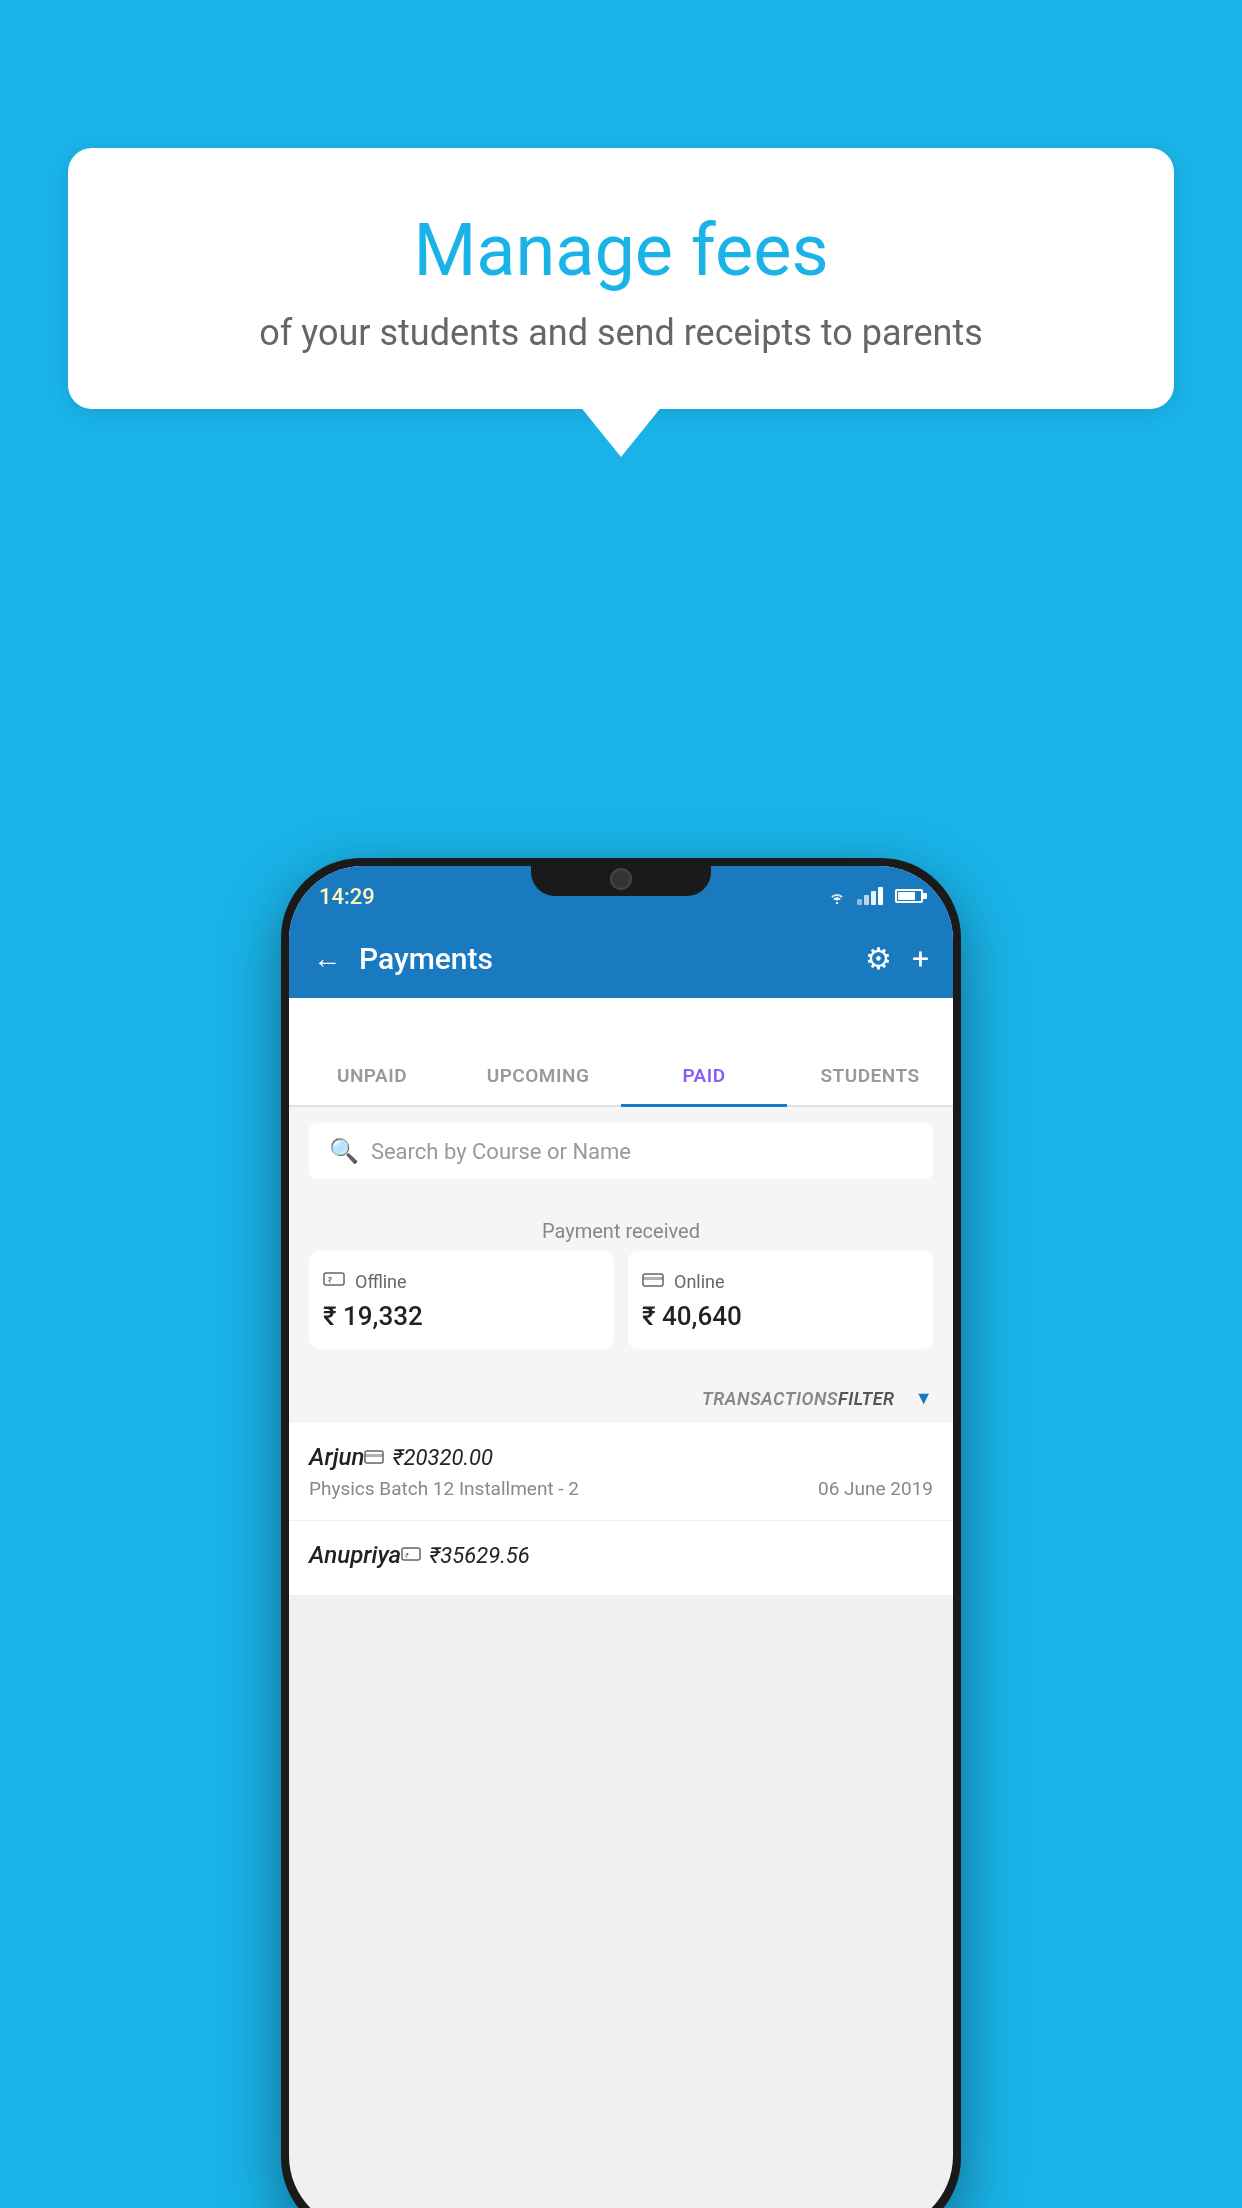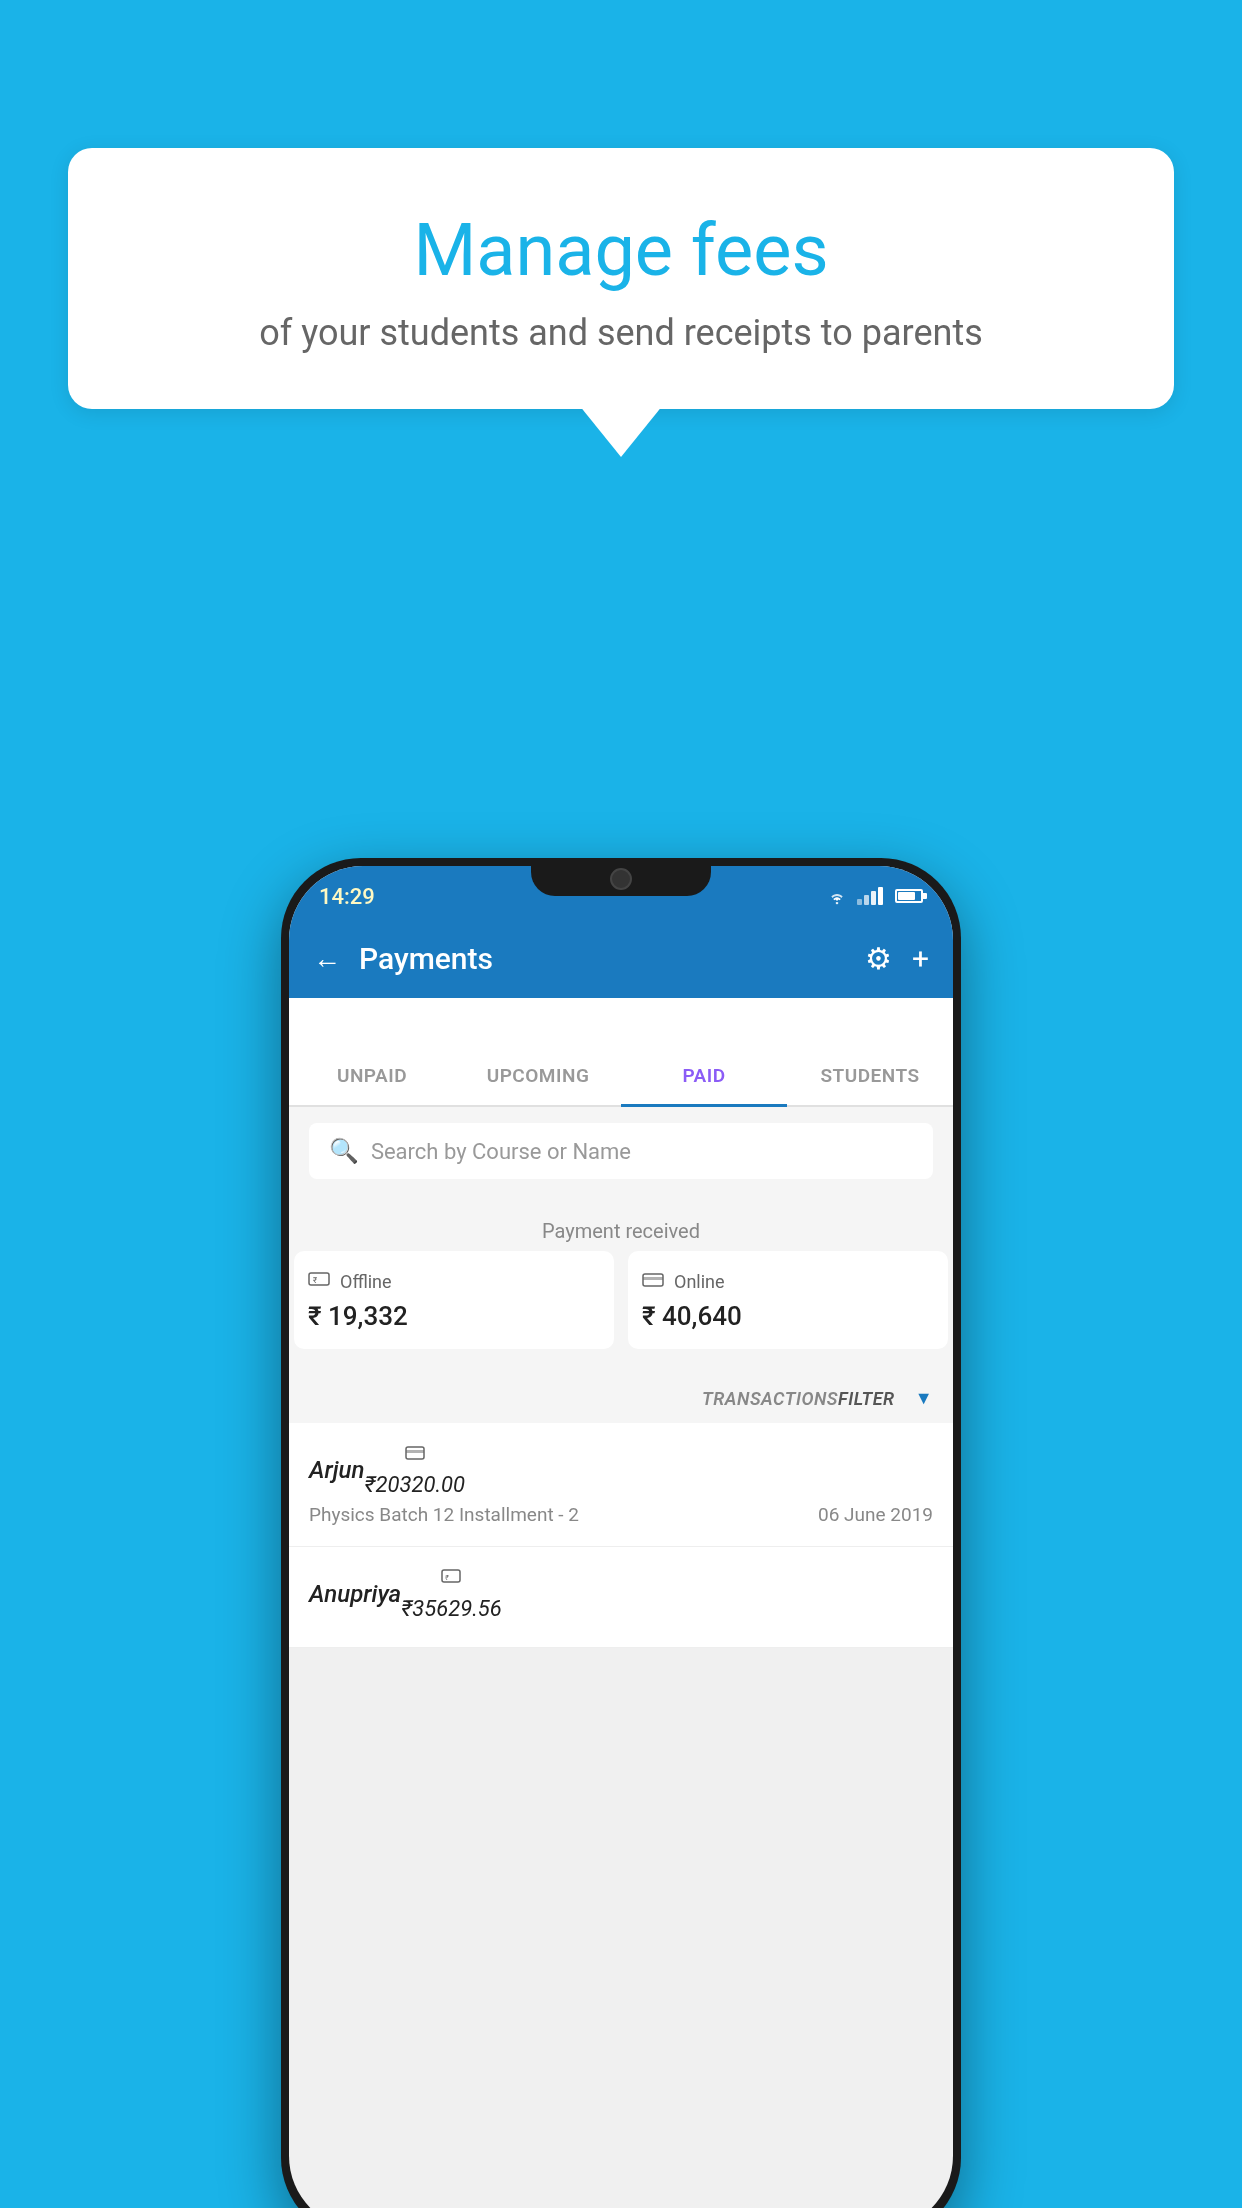--- a/index.html
+++ b/index.html
@@ -262,21 +262,21 @@
     }
 
     .search-text {
       color: #999;
       font-size: 22px;
     }
 
     
     .payment-summary {
       background: #f5f5f5;
-      padding: 24px 5px 20px;
+      padding: 24px 20px 20px;
       text-align: center;
     }
 
     .payment-label {
       color: #888;
       font-size: 20px;
       margin-bottom: 8px;
     }
 
     .payment-amount {
@@ -372,21 +372,20 @@
     .transaction-name {
       font-size: 24px;
       font-weight: 500;
       color: #222;
     }
 
     .transaction-amount-wrap {
       display: flex;
       align-items: center;
       gap: 8px;
-      flex-direction: column;
     }
 
     .transaction-type-icon {
       color: #666;
       font-size: 18px;
     }
 
     .transaction-amount {
       font-size: 22px;
       color: #222;

